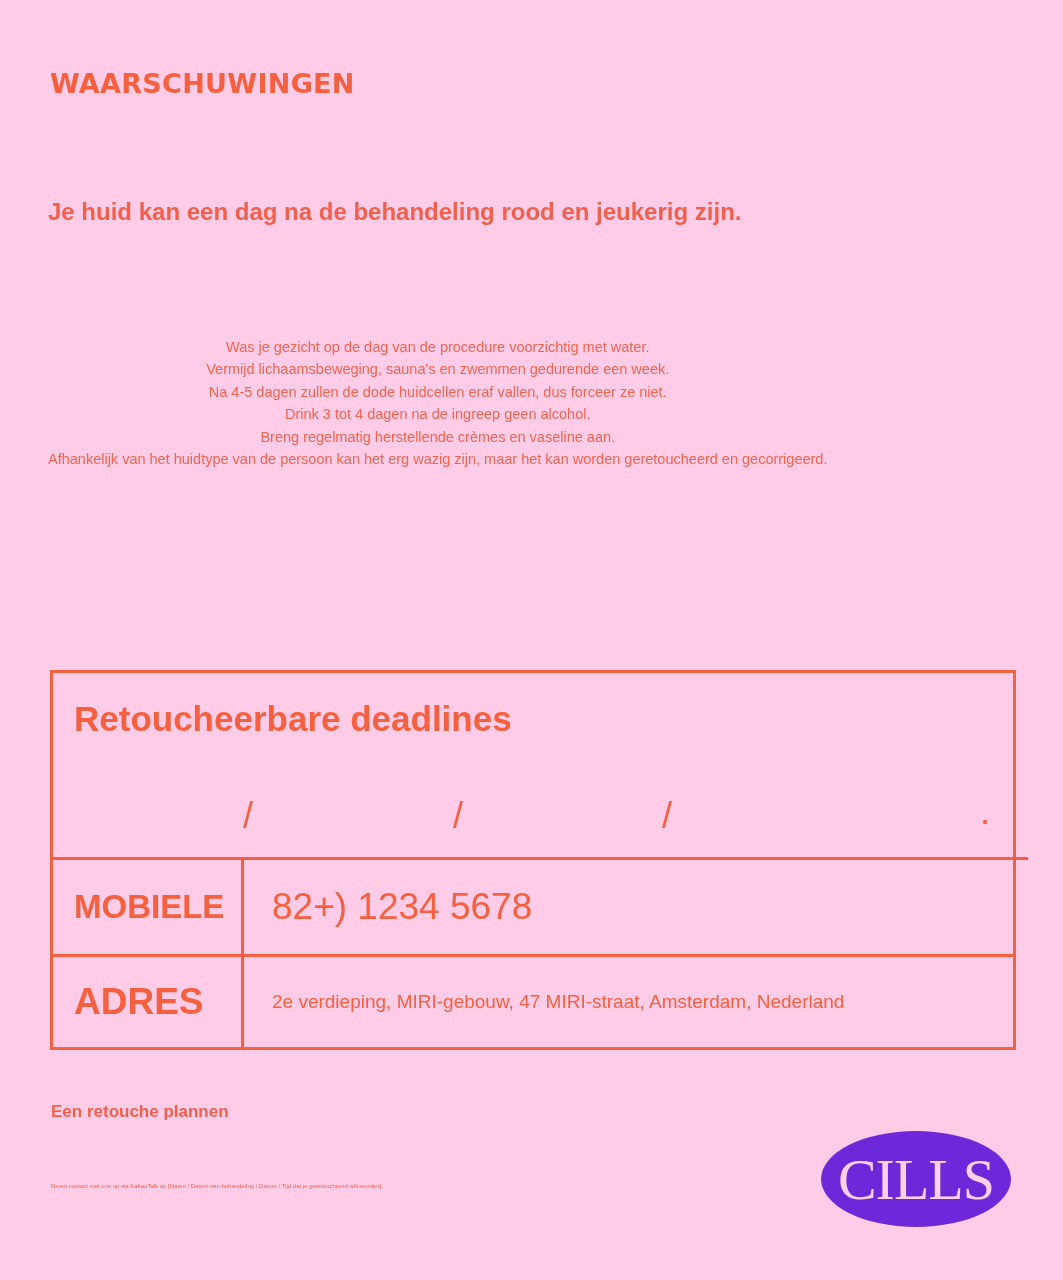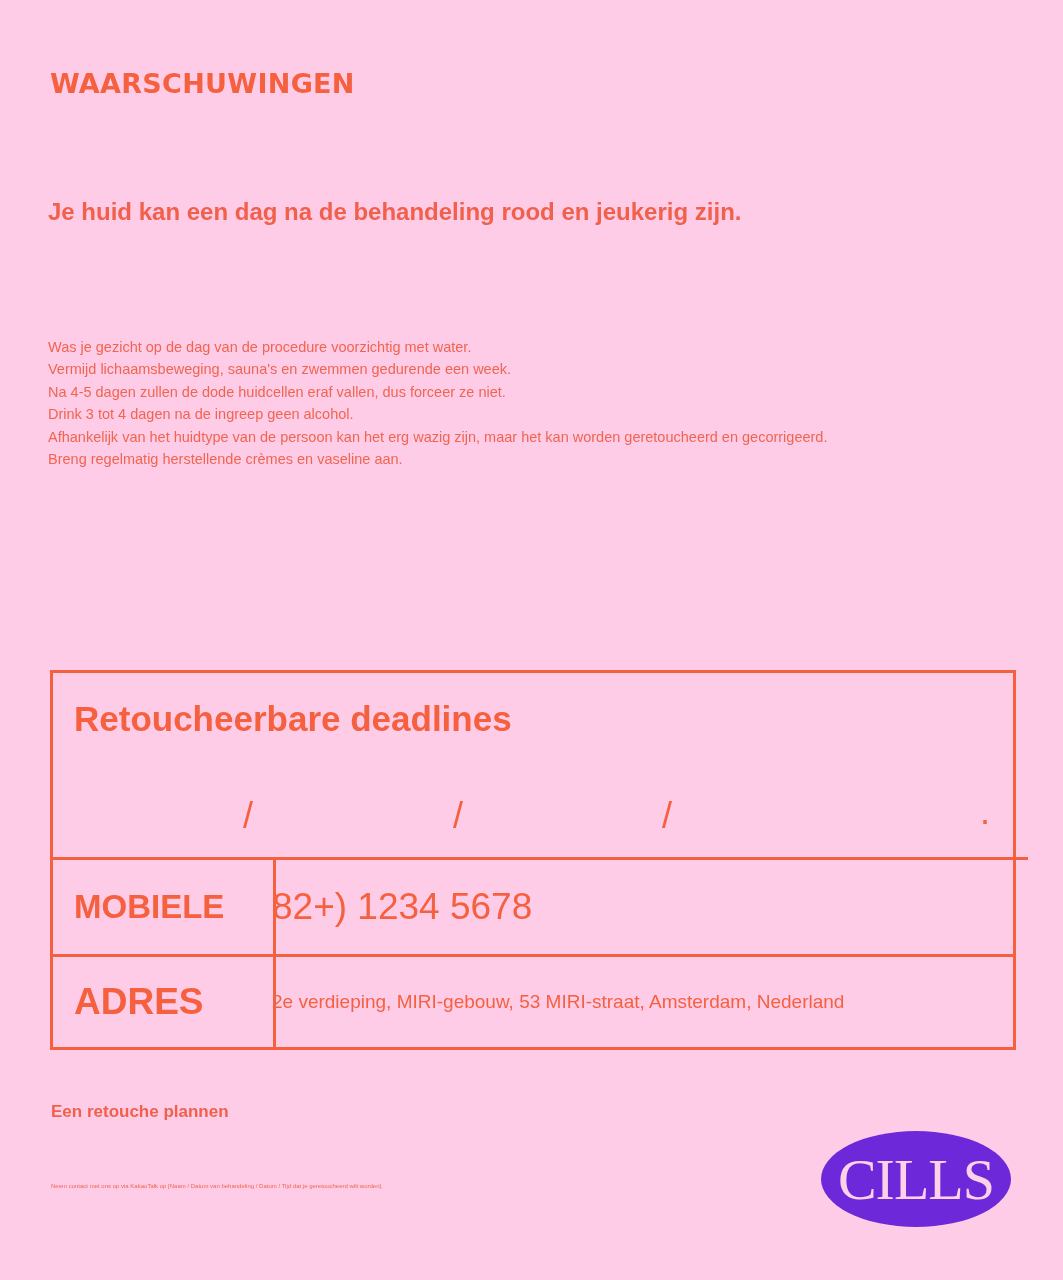--- a/index.html
+++ b/index.html
@@ -35,21 +35,21 @@
       color: #f0604a;
     }
     .notes {
       left: 48px;
       top: 336px;
       font-family: "Liberation Sans", sans-serif;
       font-size: 14.5px;
       line-height: 22.4px;
       color: #f0654f;
     }
-    .notes div { white-space: nowrap; }
+    .notes div { white-space: nowrap; text-align: center; }
 
     .card {
       left: 50px;
       top: 670px;
       width: 960px;
       height: 374px;
       border: 3px solid #f5603f;
       box-sizing: content-box;
     }
     .card-head {
@@ -79,21 +79,21 @@
     .row {
       position: absolute;
       left: 0;
       width: 960px;
     }
     .row-mobile { top: 187px; height: 94px; border-bottom: 3px solid #f5603f; }
     .row-address { top: 284px; height: 90px; }
     .cell-label {
       position: absolute;
       left: 0; top: 0; bottom: 0;
-      width: 223px;
+      width: 191px;
       border-right: 3px solid #f5603f;
       display: flex;
       align-items: center;
       padding-left: 21px;
       box-sizing: border-box;
       font-family: "Liberation Sans", sans-serif;
       font-weight: bold;
       color: #f5603f;
     }
     .row-mobile .cell-label { font-size: 33px; }
@@ -151,41 +151,41 @@
 
 <div class="abs title">WAARSCHUWINGEN</div>
 
 <div class="abs subtitle">Je huid kan een dag na de behandeling rood en jeukerig zijn.</div>
 
 <div class="abs notes">
   <div>Was je gezicht op de dag van de procedure voorzichtig met water.</div>
   <div>Vermijd lichaamsbeweging, sauna's en zwemmen gedurende een week.</div>
   <div>Na 4-5 dagen zullen de dode huidcellen eraf vallen, dus forceer ze niet.</div>
   <div>Drink 3 tot 4 dagen na de ingreep geen alcohol.</div>
+  <div>Breng regelmatig herstellende crèmes en vaseline aan.</div>
   <div>Afhankelijk van het huidtype van de persoon kan het erg wazig zijn, maar het kan worden geretoucheerd en gecorrigeerd.</div>
-  <div>Breng regelmatig herstellende crèmes en vaseline aan.</div>
 </div>
 
 <div class="abs card">
   <div class="card-head">
     <div class="card-title">Retoucheerbare deadlines</div>
     <span class="date-sep" style="left:190px;">/</span>
     <span class="date-sep" style="left:400px;">/</span>
     <span class="date-sep" style="left:609px;">/</span>
     <span class="date-sep" style="left:927px; top:118px;">.</span>
   </div>
 
   <div class="row row-mobile">
     <div class="cell-label">MOBIELE</div>
     <div class="cell-value">82+) 1234 5678</div>
   </div>
 
   <div class="row row-address">
     <div class="cell-label">ADRES</div>
-    <div class="cell-value">2e verdieping, MIRI-gebouw, 53 MIRI-straat, Amsterdam, Nederland</div>
+    <div class="cell-value">2e verdieping, MIRI-gebouw, 47 MIRI-straat, Amsterdam, Nederland</div>
   </div>
 </div>
 
 <div class="abs cta">Een retouche plannen</div>
 
 <div class="abs footnote">Neem contact met ons op via KakaoTalk op [Naam / Datum van behandeling / Datum / Tijd dat je geretoucheerd wilt worden].</div>
 
 <div class="abs logo">
   <span>CILLS</span>
 </div>

